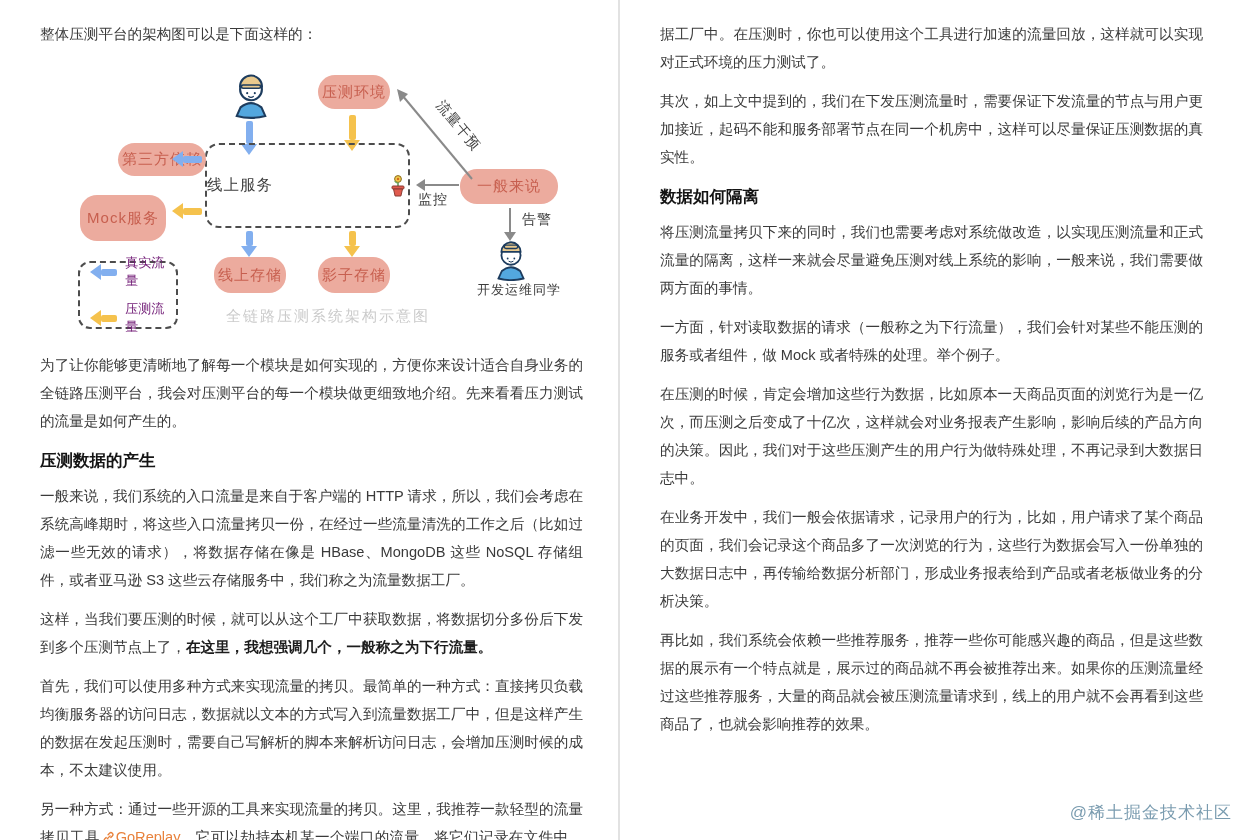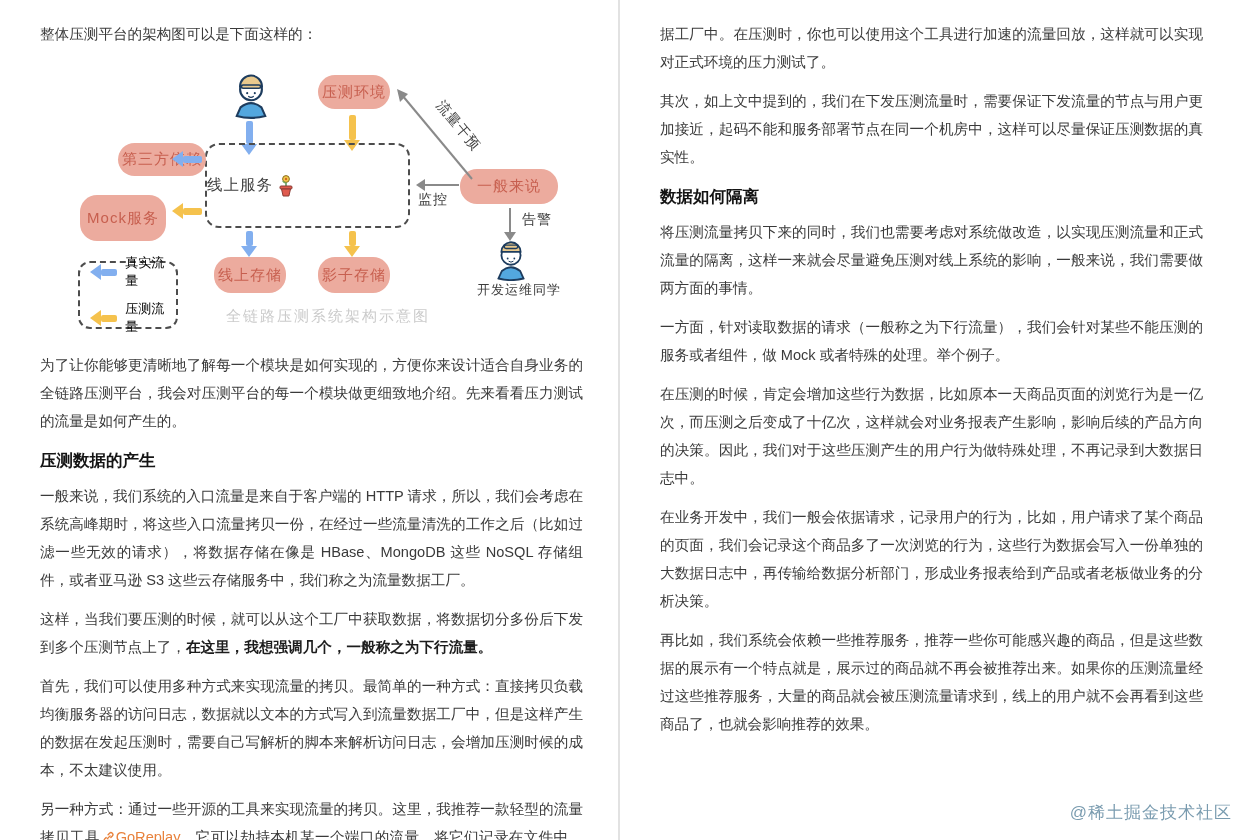--- a/index.html
+++ b/index.html
@@ -23,29 +23,29 @@
   
   .diagram { position:relative; height:286px; margin:2px 0 6px 0; }
   .node {
     position:absolute; background:#ecab9e; color:#c75f4f; border-radius:17px;
     display:flex; align-items:center; justify-content:center;
     font-size:15px; letter-spacing:1px;
   }
   .dashed-main {
     position:absolute; left:165px; top:84px; width:205px; height:85px;
     border:2px dashed #4d4d4d; border-radius:14px;
-    display:flex; align-items:center; justify-content:flex-start; gap:3px;
+    display:flex; align-items:center; justify-content:space-between; gap:3px;
     font-size:15.5px; color:#3d3d3d; letter-spacing:1px;
   }
   .legend {
     position:absolute; left:38px; top:202px; width:100px; height:68px;
     border:2px dashed #4d4d4d; border-radius:12px;
     display:flex; flex-direction:column; justify-content:center; gap:10px; padding-left:10px;
   }
-  .legend .lrow { display:flex; align-items:center; gap:8px; font-size:13px; color:#000000; }
+  .legend .lrow { display:flex; align-items:center; gap:8px; font-size:13px; color:#701a75; }
   .caption { position:absolute; left:168px; top:248px; width:240px; text-align:center;
     color:#cbcbcb; font-size:15px; letter-spacing:2px; }
 
   
   .av { position:absolute; display:flex; flex-direction:column; align-items:center; }
   .av .s { display:block; width:7px; flex:1; background:var(--c); border-radius:2px; }
   .av .h { display:block; width:0; height:0; border-left:8px solid transparent; border-right:8px solid transparent; border-top:11px solid var(--c); }
   .ah { position:absolute; display:flex; align-items:center; }
   .ah .h { display:block; width:0; height:0; border-top:8px solid transparent; border-bottom:8px solid transparent; border-right:11px solid var(--c); }
   .ah .s { display:block; height:7px; flex:1; background:var(--c); border-radius:2px; }

